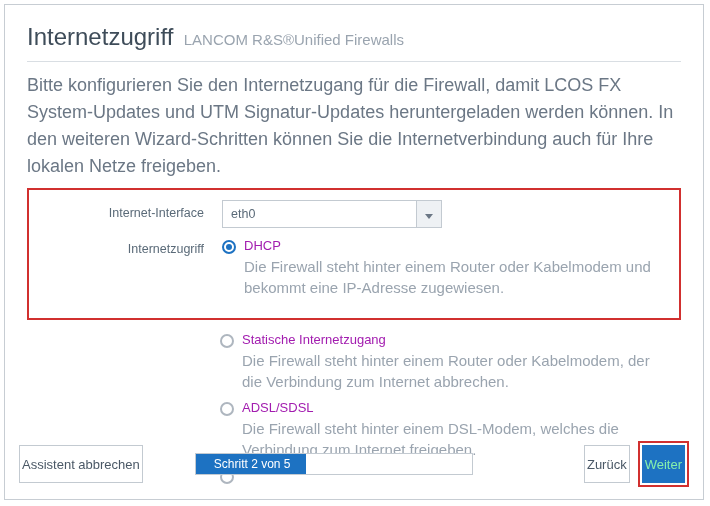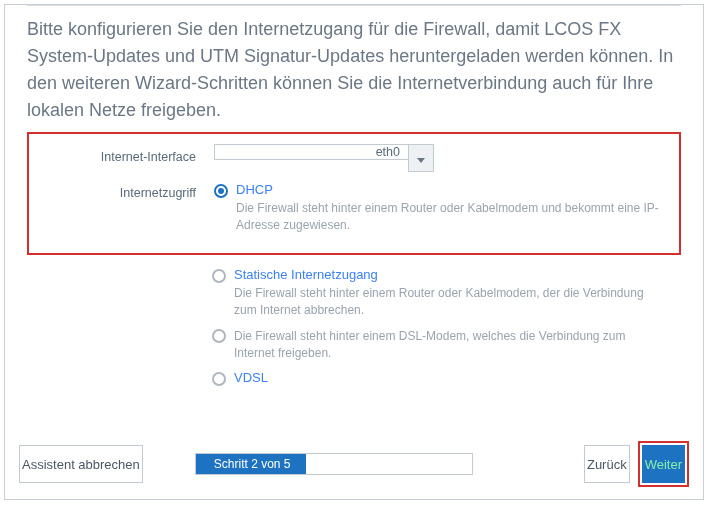--- a/index.html
+++ b/index.html
@@ -46,49 +46,48 @@
     color: #6b7785;
   }
   .highlight-box {
     border: 2px solid #d1302f;
     margin: 0 22px;
     padding: 6px 0 8px 0;
   }
   .form-row {
     display: flex;
     align-items: flex-start;
-    padding: 4px 0;
+    padding: 4px 8px;
   }
   .form-label {
     width: 185px;
     text-align: right;
     padding-right: 18px;
     padding-top: 6px;
     font-size: 12.5px;
     color: #5a6a78;
     flex-shrink: 0;
   }
   .form-control-area {
     flex: 1;
     padding-right: 14px;
   }
   .select-wrap {
     display: flex;
     width: 220px;
   }
   .select-input {
     flex: 1;
-    height: 16px;
+    height: 28px;
     border: 1px solid #c3cad1;
     border-right: none;
     padding: 0 8px;
     font-size: 12.5px;
     color: #5a6a78;
     background: #fff;
-    text-align: right;
   }
   .select-btn {
     width: 26px;
     height: 28px;
     border: 1px solid #c3cad1;
     background: #eef1f4;
     display: flex;
     align-items: center;
     justify-content: center;
     cursor: pointer;
@@ -118,25 +117,25 @@
   .radio-outer.selected::after {
     content: "";
     width: 6px;
     height: 6px;
     background: #1d72c2;
     border-radius: 50%;
   }
   .radio-text { flex: 1; }
   .radio-label {
     font-size: 13px;
-    color: #3b82f6;
+    color: #a21caf;
     line-height: 1.3;
   }
   .radio-desc {
-    font-size: 12px;
+    font-size: 15px;
     color: #9aa4af;
     line-height: 1.4;
     margin-top: 1px;
   }
   .options-below {
     padding: 6px 22px 0 22px;
   }
   .options-below .form-row .form-label { padding-top: 2px; }
   .footer {
     position: absolute;
@@ -188,20 +187,24 @@
     color: #fff;
     padding-left: 18px;
   }
   .spacer { flex: 1; }
 </style>
 </head>
 <body>
 
 <div class="panel">
 
+  <div class="header">
+    <span class="title">Internetzugriff</span>
+    <span class="subtitle">LANCOM R&amp;S®Unified Firewalls</span>
+  </div>
   <hr class="hr">
 
   <div class="intro">Bitte konfigurieren Sie den Internetzugang für die Firewall, damit LCOS FX System-Updates und UTM Signatur-Updates heruntergeladen werden können. In den weiteren Wizard-Schritten können Sie die Internetverbindung auch für Ihre lokalen Netze freigeben.</div>
 
   <div class="highlight-box">
     <div class="form-row">
       <div class="form-label">Internet-Interface</div>
       <div class="form-control-area">
         <div class="select-wrap">
           <input class="select-input" readonly="" value="eth0" style="">
@@ -239,28 +242,28 @@
           <div class="radio-outer"></div>
           <div class="radio-text">
             <div class="radio-label">Statische Internetzugang</div>
             <div class="radio-desc">Die Firewall steht hinter einem Router oder Kabelmodem, der die Verbindung zum Internet abbrechen.</div>
           </div>
         </div>
 
         <div class="radio-row">
           <div class="radio-outer"></div>
           <div class="radio-text">
+            <div class="radio-label">ADSL/SDSL</div>
             <div class="radio-desc">Die Firewall steht hinter einem DSL-Modem, welches die Verbindung zum Internet freigeben.</div>
           </div>
         </div>
 
         <div class="radio-row">
           <div class="radio-outer"></div>
           <div class="radio-text">
-            <div class="radio-label">VDSL</div>
           </div>
         </div>
 
       </div>
     </div>
   </div>
 
   <div class="footer">
     <button class="btn">Assistent abbrechen</button>
     <div class="progress">

